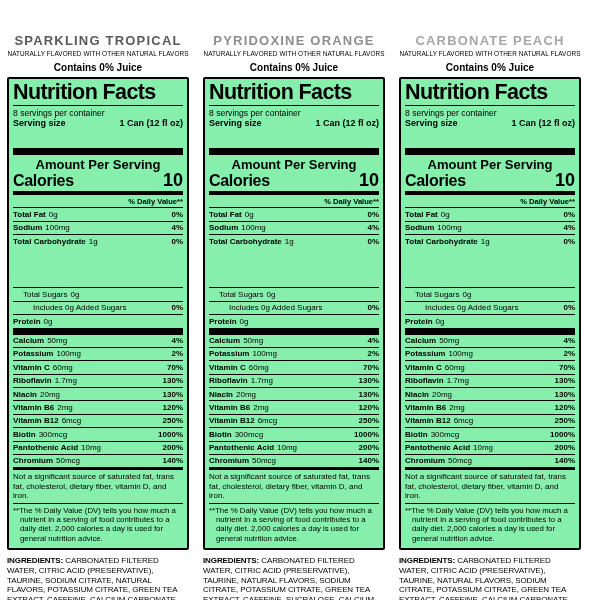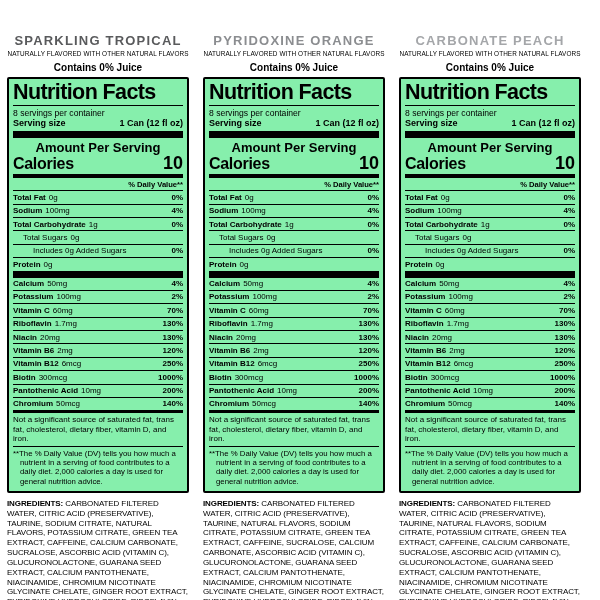--- a/index.html
+++ b/index.html
@@ -6,35 +6,35 @@
     font-family:"Liberation Sans","DejaVu Sans",sans-serif;color:#000;}
   .labels-row{display:flex;width:588px;box-sizing:border-box;padding-top:33px;}
   .label-col{width:200px;box-sizing:border-box;padding:0 7px;}
   .product-title{font-size:13px;font-weight:bold;text-align:center;letter-spacing:1.2px;white-space:nowrap;}
   .product-subtitle{font-size:6.4px;text-align:center;margin-top:2px;letter-spacing:.1px;white-space:nowrap;}
   .juice-claim{font-size:10px;font-weight:bold;text-align:center;margin:5px 0 4px;}
   .nf-panel{border:2px solid #000;border-radius:2px;padding:2px 4px 4px;background:#86efac;}
   .nf-heading{font-size:21.5px;font-weight:bold;letter-spacing:-.6px;line-height:1.05;
     border-bottom:1px solid #000;padding-bottom:1px;white-space:nowrap;}
   .nf-servings{font-size:8.6px;padding-top:2px;line-height:1.2;}
-  .nf-serving-size{display:flex;justify-content:space-between;font-size:9px;font-weight:bold;line-height:1.2;padding-bottom:2px;}
+  .nf-serving-size{display:flex;justify-content:space-between;font-size:9px;font-weight:bold;line-height:1.2;padding-bottom:19px;}
   .bar-thick{height:7px;background:#000;}
   .bar-med{height:4px;background:#000;}
   .bar-thin2{height:2.5px;background:#000;}
   .nf-aps{font-size:13px;font-weight:bold;padding-top:2px;text-align:center;}
   .nf-calories{display:flex;justify-content:space-between;align-items:flex-end;padding-bottom:2px;}
   .nf-calories .cal-label{font-size:16px;font-weight:bold;letter-spacing:-.3px;line-height:1;}
   .nf-calories .cal-value{font-size:18px;font-weight:bold;line-height:.95;}
   .nf-dv-header{font-size:7.6px;font-weight:bold;text-align:right;padding:2px 0 1.5px;}
   .nf-row{display:flex;font-size:8px;line-height:1.15;padding:1.6px 0;border-top:1px solid #000;}
   .nf-name{font-weight:bold;white-space:nowrap;}
   .nf-row.regular .nf-name{font-weight:normal;}
   .nf-amount{margin-left:3px;white-space:nowrap;}
   .nf-dv{margin-left:auto;font-weight:bold;white-space:nowrap;}
-  .nf-row.indent-1{padding-left:10px;}
+  .nf-row.indent-1{padding-left:10px;margin-top:40px;}
   .nf-row.indent-2{padding-left:20px;}
   .nf-group.vitamins .nf-row:first-child{border-top:none;}
   .nf-notsig{font-size:8px;line-height:1.18;padding:2.5px 0 2px;}
   .nf-footnote{font-size:7.8px;line-height:1.2;border-top:1px solid #000;padding:2px 0 1px 7px;text-indent:-7px;}
   .ingredients{font-size:8px;line-height:1.23;margin-top:6px;letter-spacing:-.1px;}
   .ingredients .ing-label{font-weight:bold;}
 </style>
 </head>
 <body>
 

